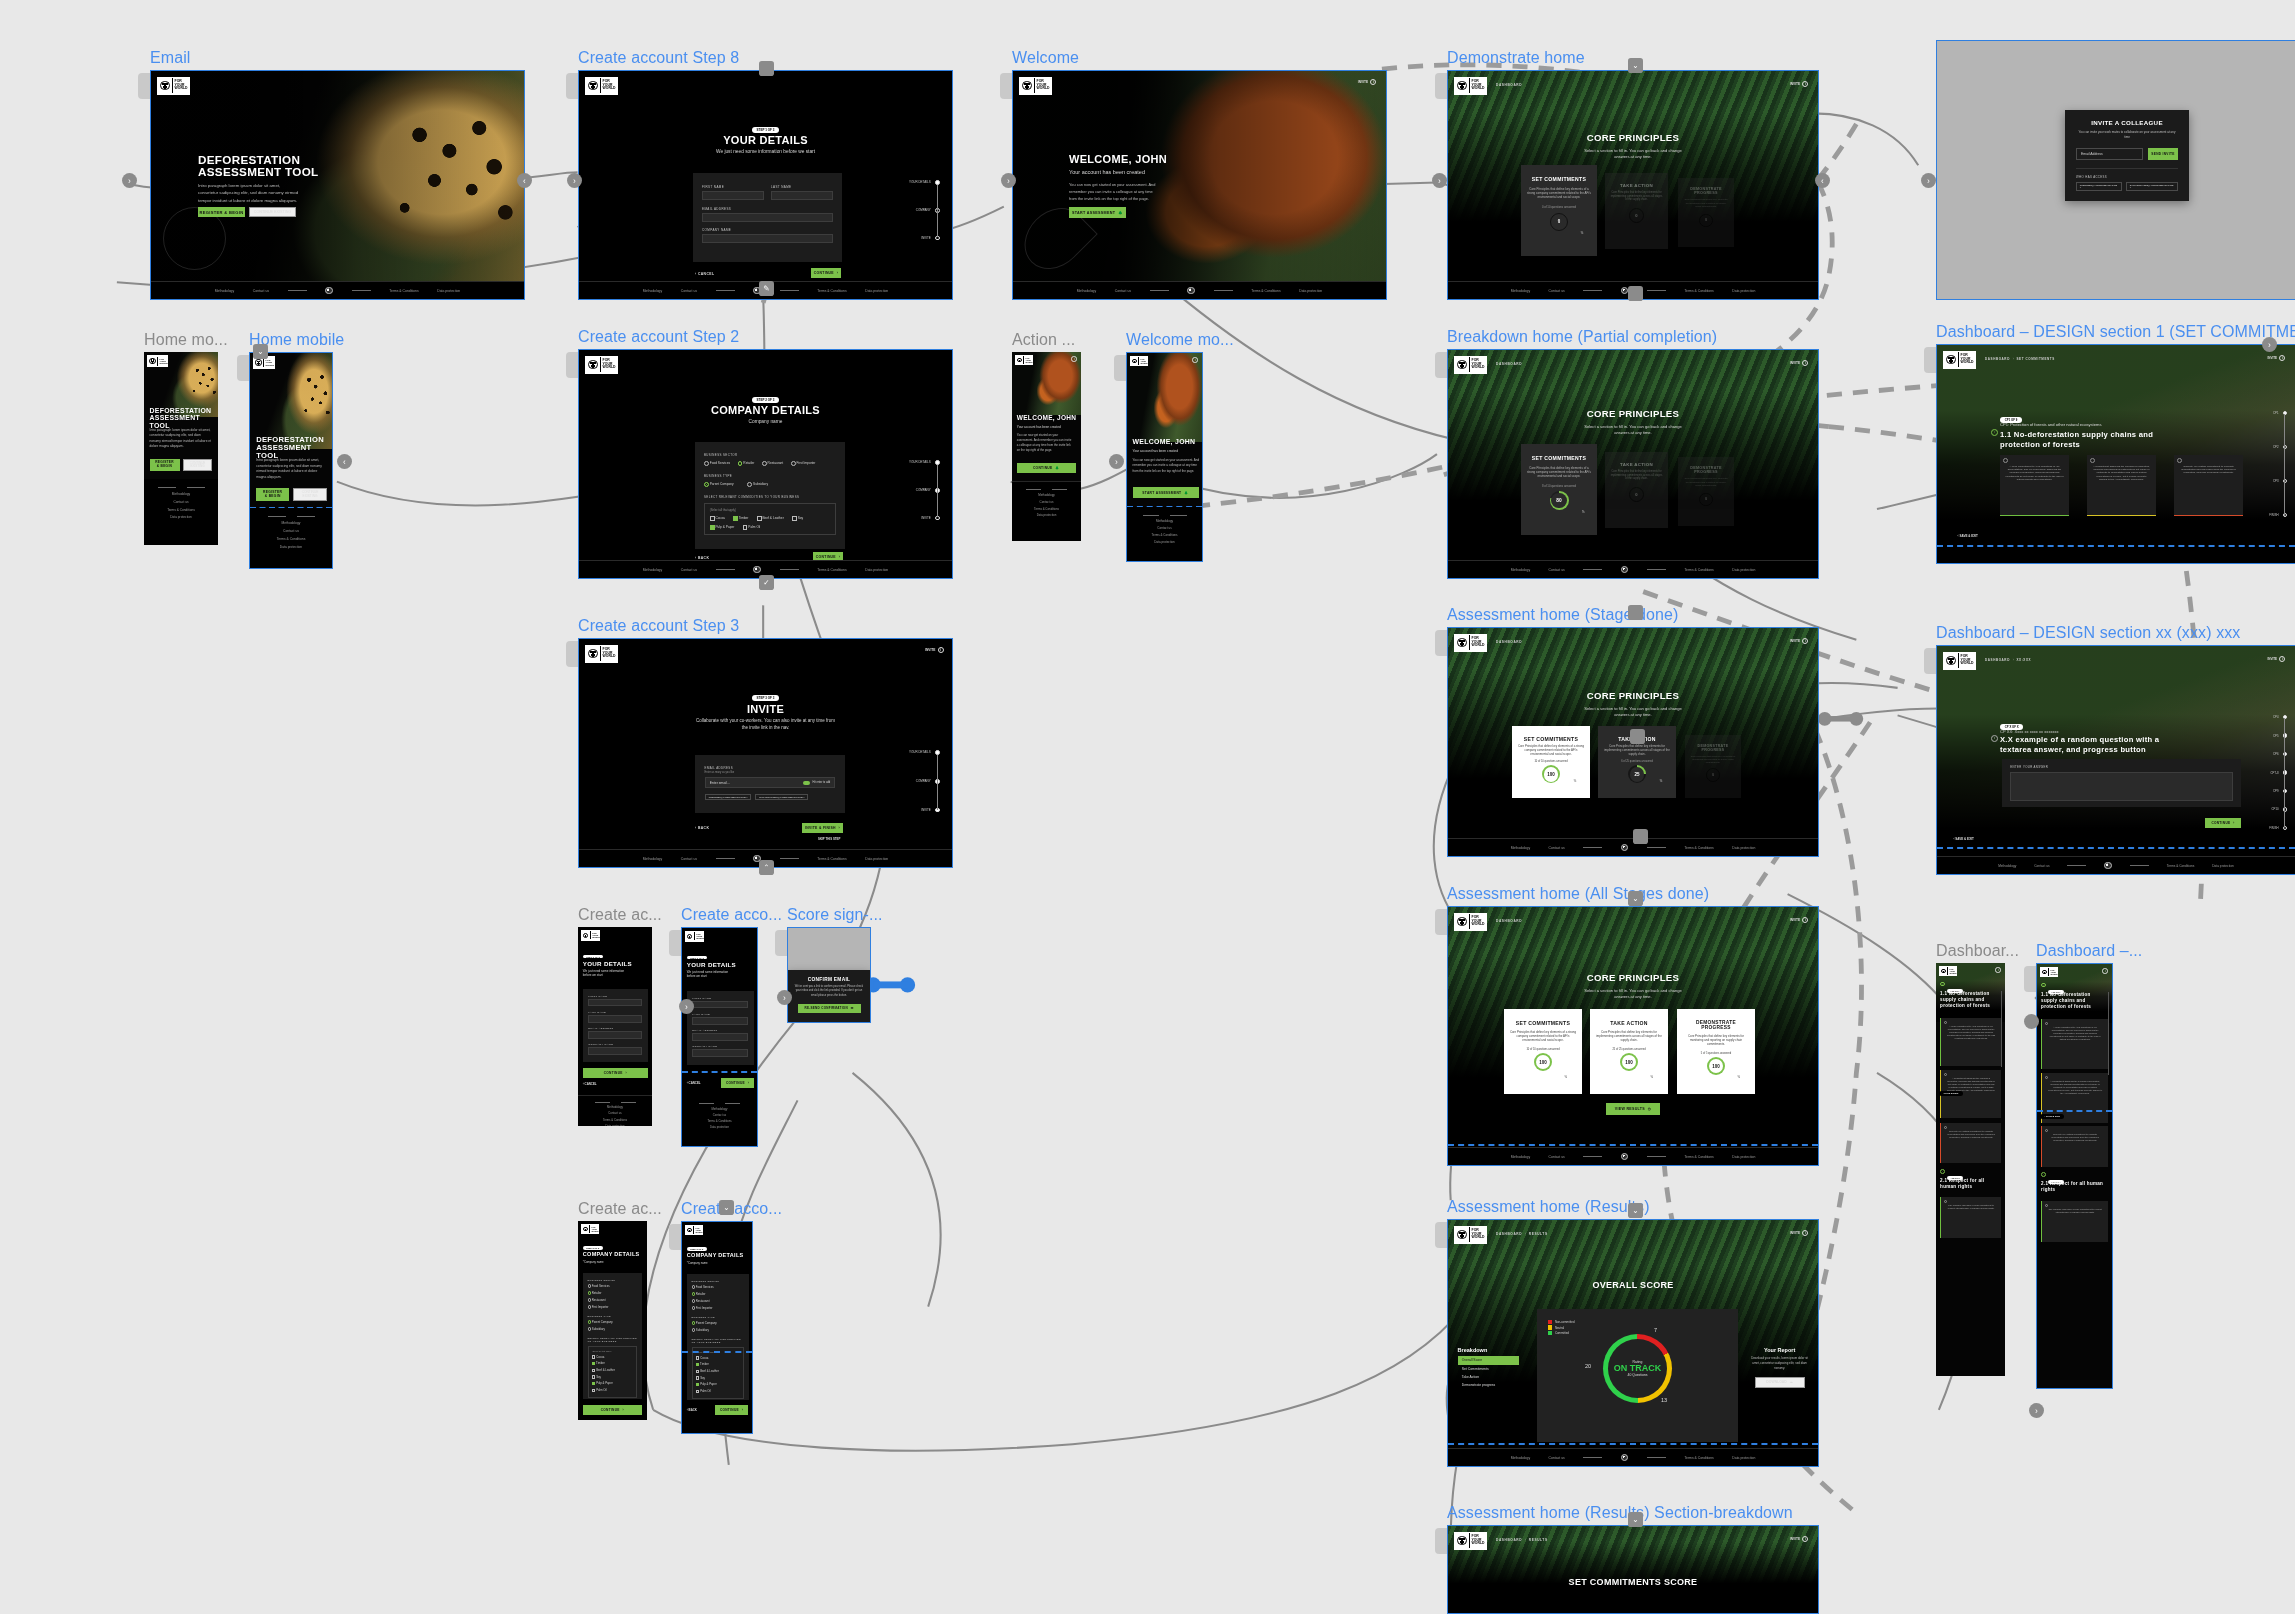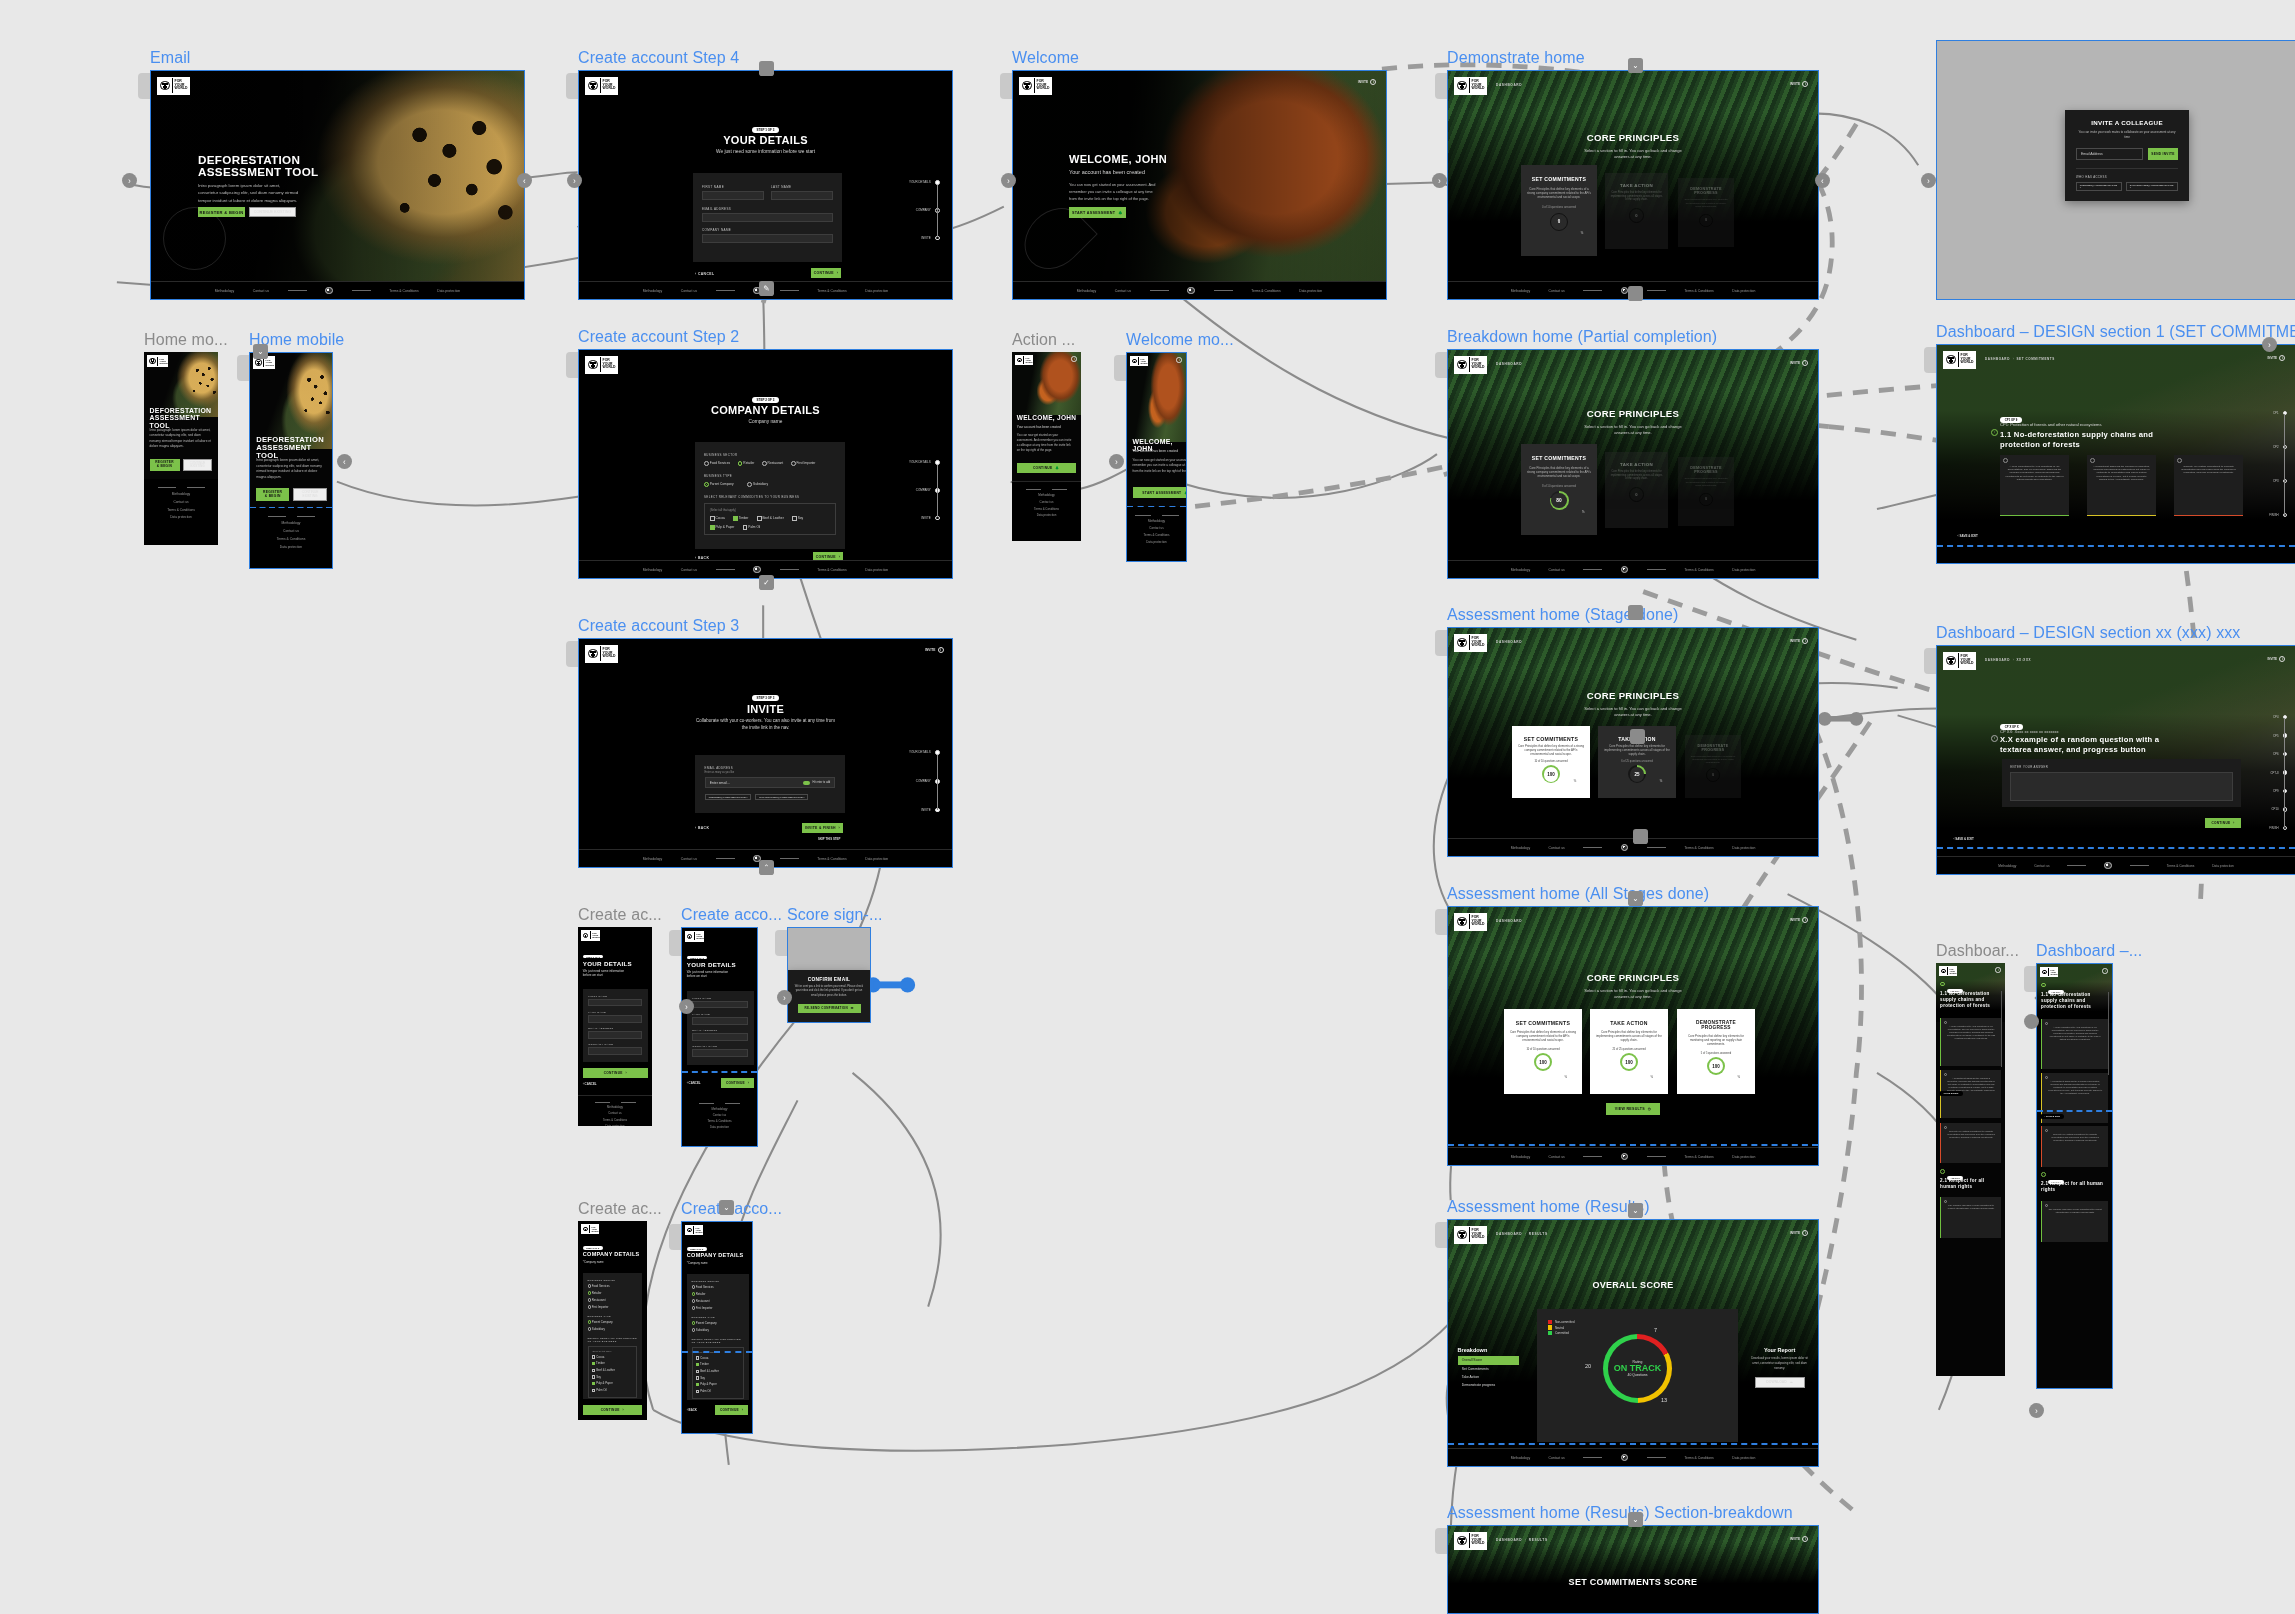--- a/index.html
+++ b/index.html
@@ -364,21 +364,21 @@
         <div>Methodology</div>
         <div>Contact us</div>
         <div>Terms &amp; Conditions</div>
         <div>Data protection</div>
       </div>
     </div>
   </div>
 </div>
 
 <div class="frame" style="left:578px;top:70px;width:375px;height:230px;">
-  <div class="frame-label">Create account Step 4</div>
+  <div class="frame-label">Create account Step 8</div>
   <div class="tab"></div>
   <div class="frame-body" style="background:#000;">
     <div class="wwf" style="left:5.5px;top:5.5px;width:33px;height:18px;">
       <div class="panda">
             <div class="shape"></div>
           </div>
       <div class="wordmark">
             <span>FOR</span>
             <span>YOUR</span>
             <span>WORLD</span>
@@ -876,21 +876,21 @@
       <div style="text-align:center;color:#9a9a9a;font-size:2.9px;line-height:2.3;margin-top:2.8px;">
         <div>Methodology</div>
         <div>Contact us</div>
         <div>Terms &amp; Conditions</div>
         <div>Data protection</div>
       </div>
     </div>
   </div>
 </div>
 
-<div class="frame" style="left:1126px;top:352px;width:61px;height:210px;">
+<div class="frame" style="left:1126px;top:352px;width:77px;height:210px;">
   <div class="frame-label">Welcome mo...</div>
   <div class="tab"></div>
   <div class="frame-body">
     <div class="photo orang" style="position:absolute;top:0;left:0;right:0;height:89px;"></div>
     <div class="wwf" style="left:2.8px;top:2.8px;width:18px;height:10.3px;">
       <div class="panda">
             <div class="shape" style="width:4.8px;height:4.8px;"></div>
           </div>
       <div class="wordmark" style="font-size:1.9px;">
             <span>FOR</span>

